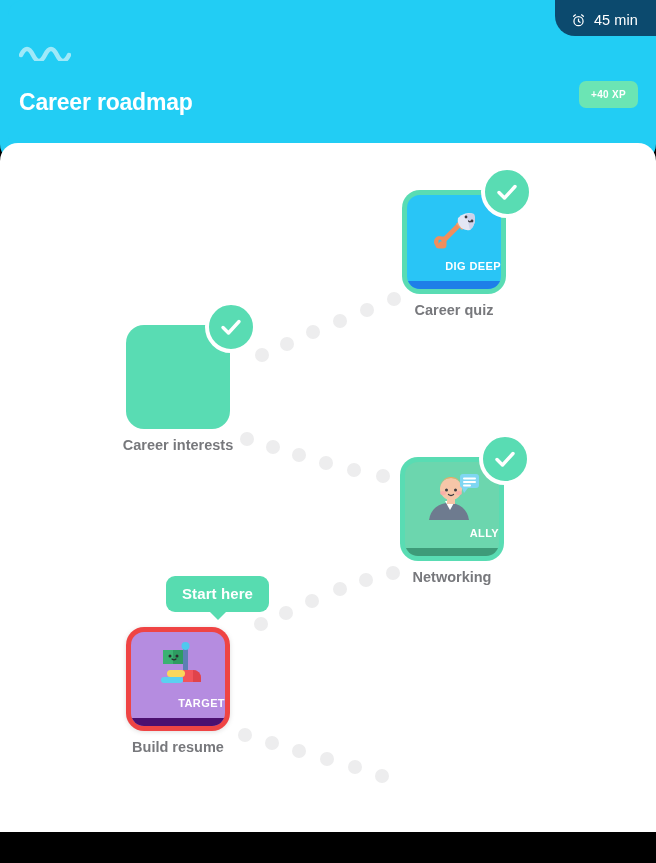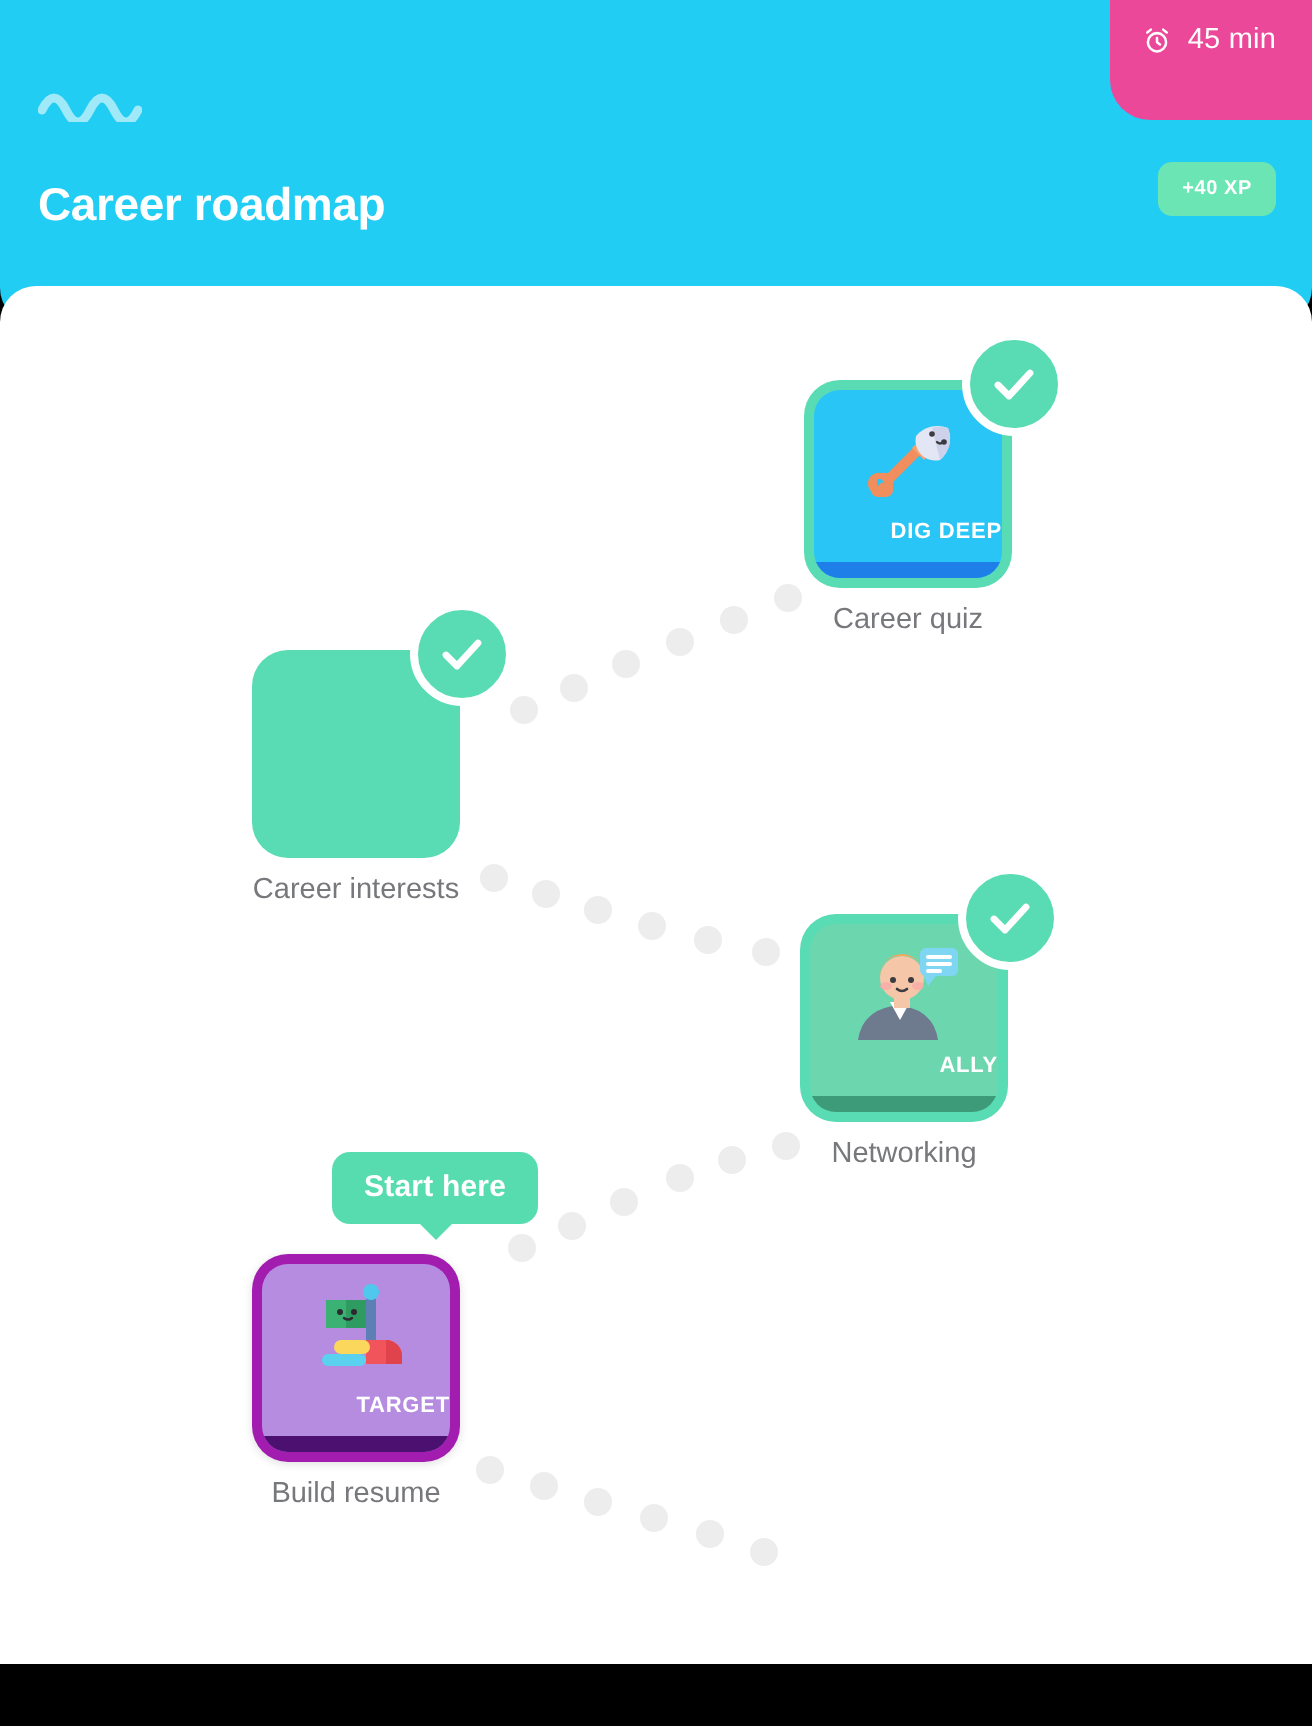--- a/index.html
+++ b/index.html
@@ -35,22 +35,22 @@
     left: 8px; top: 0;
     width: 648px;
     height: 152px;
     background: #22CDF4;
     border-radius: 16px;
   }
 
   .timer-badge {
     position: absolute;
     right: 0; top: 0;
-    padding: 12px 18px 32px 16px;
-    background: #ec4899;
+    padding: 12px 18px 8px 16px;
+    background: #0c4a6e;
     border-radius: 0 0 0 20px;
     display: flex;
     align-items: center;
     gap: 8px;
     color: #ffffff;
     font-size: 14.5px;
     letter-spacing: .1px;
   }
   .clock-icon {
     width: 15px; height: 15px;
@@ -113,21 +113,21 @@
   .node { position: absolute; }
 
   .card-frame {
     position: relative;
     width: 104px;
     height: 104px;
     border-radius: 18px;
     padding: 5px;
   }
   .card-frame.done { background: #59DCB3; }
-  .card-frame.current { background: #a21caf; box-shadow: 0 1px 5px rgba(0,0,0,.13); }
+  .card-frame.current { background: #ef4444; box-shadow: 0 1px 5px rgba(0,0,0,.13); }
 
   .card-tile {
     position: relative;
     width: 94px;
     height: 94px;
     border-radius: 13px;
     overflow: hidden;
   }
   .tile-shadow {
     position: absolute;
@@ -165,20 +165,21 @@
   }
 
   .node-caption {
     position: absolute;
     left: 50%;
     transform: translateX(-50%);
     top: 112px;
     white-space: nowrap;
     color: #77787C;
     font-size: 14.5px;
+    font-weight: bold;
   }
 
   
   .start-tip {
     position: absolute;
     background: #57DCB0;
     color: #ffffff;
     font-size: 15px;
     font-weight: bold;
     padding: 9px 16px 10px 16px;

